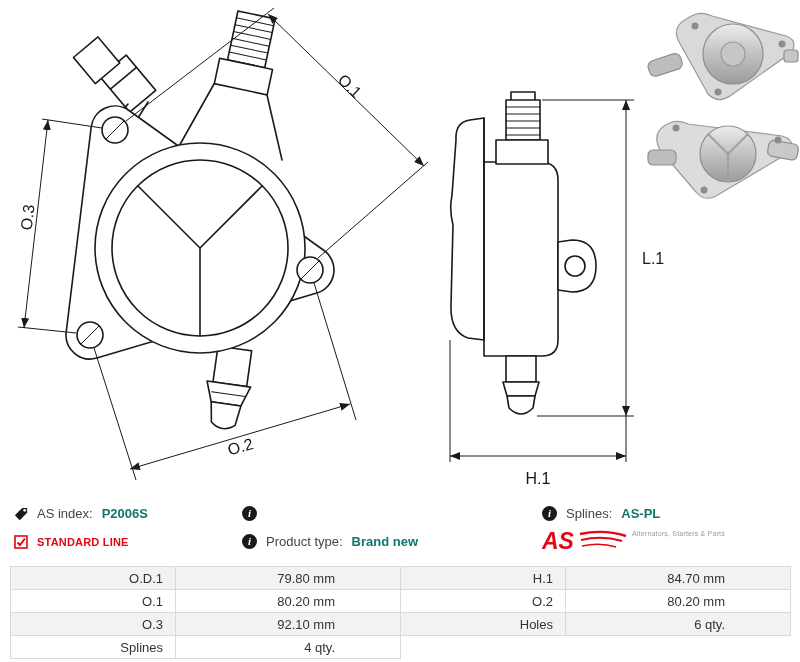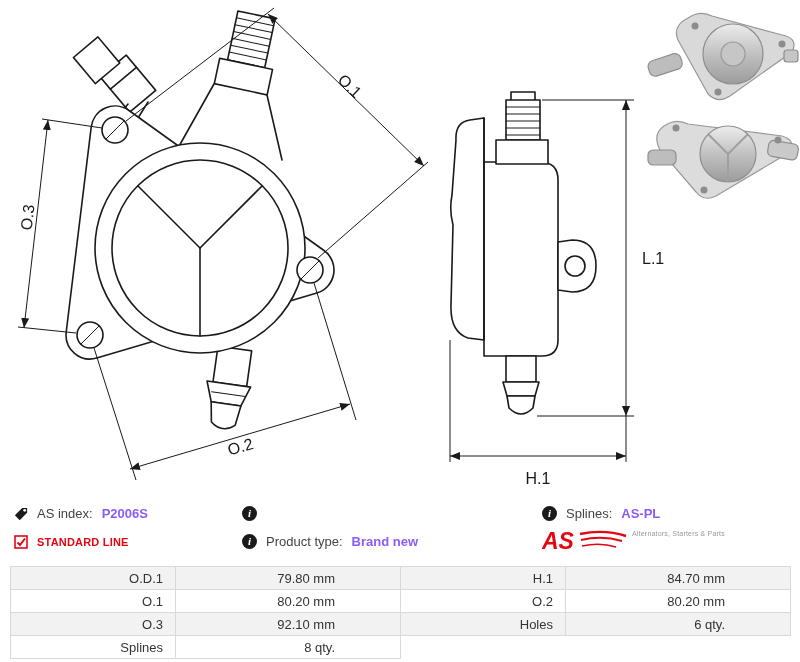--- a/index.html
+++ b/index.html
@@ -16,21 +16,21 @@
   .drawing-area { position:absolute; top:0; left:0; width:800px; height:495px; }
   .drawing-area svg text { font-family:"Liberation Sans", sans-serif; }
 
   
   .info-section { position:absolute; top:503px; left:14px; width:776px; display:flex; font-size:13px; color:#444; }
   .info-col { display:flex; flex-direction:column; gap:7px; }
   .info-col.c1 { width:228px; }
   .info-col.c2 { width:300px; }
   .info-col.c3 { flex:1; }
   .info-line { display:flex; align-items:center; gap:9px; height:21px; white-space:nowrap; }
-  .info-line b { color:#8b5cf6; }
+  .info-line b { color:#0f766e; }
   .info-icon {
     width:15px; height:15px; border-radius:50%; background:#1a1a1a; color:#fff;
     font:italic bold 11px/15px "Liberation Serif", serif; text-align:center; flex:0 0 15px;
   }
   .standard-line { color:#e30613; font-weight:bold; font-size:11px; letter-spacing:.2px; }
   .icon-svg { display:block; flex:0 0 auto; }
 
   .logo-block { display:flex; flex-direction:row; line-height:1; margin-top:-2px; }
   .logo-sub { font-size:7px; color:#999; margin-top:1px; letter-spacing:.2px; }
 
@@ -261,20 +261,20 @@
         <td class="v">80.20 mm</td>
       </tr>
       <tr>
         <td class="l">O.3</td>
         <td class="v">92.10 mm</td>
         <td class="l">Holes</td>
         <td class="v">6 qty.</td>
       </tr>
       <tr>
         <td class="l">Splines</td>
-        <td class="v">8 qty.</td>
+        <td class="v">4 qty.</td>
         <td class="blank"></td>
         <td class="blank"></td>
       </tr>
     </tbody>
   </table>
 
 </div>
 
 </body></html>

